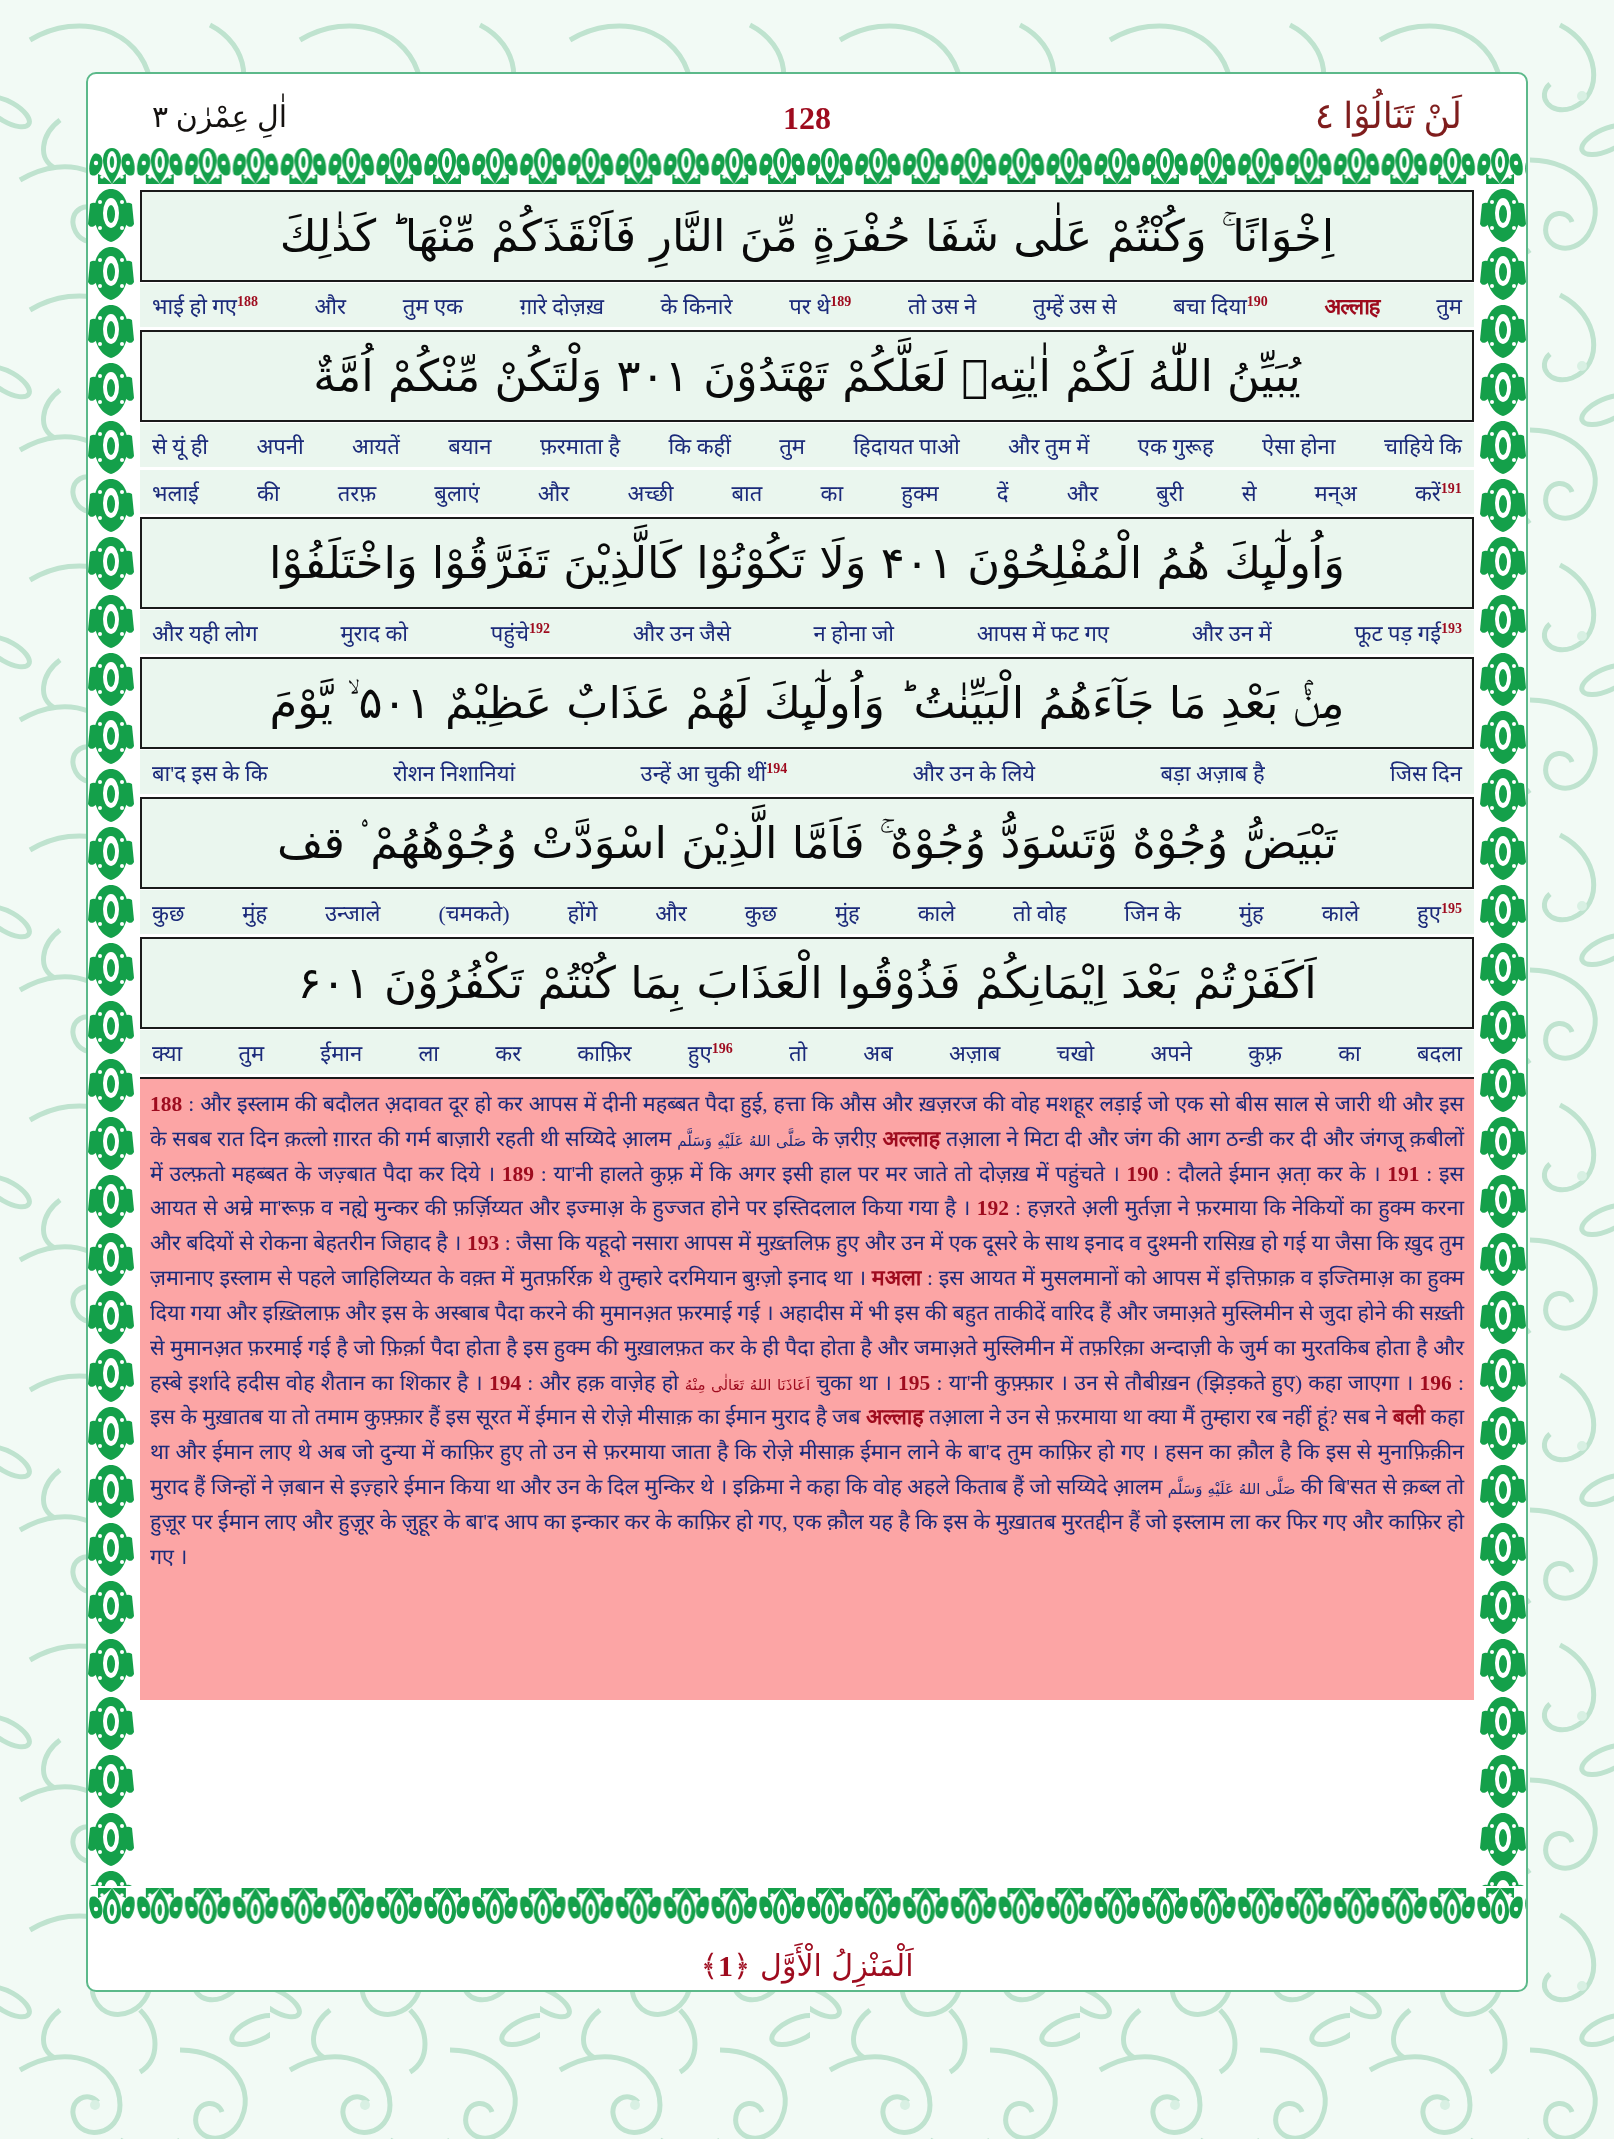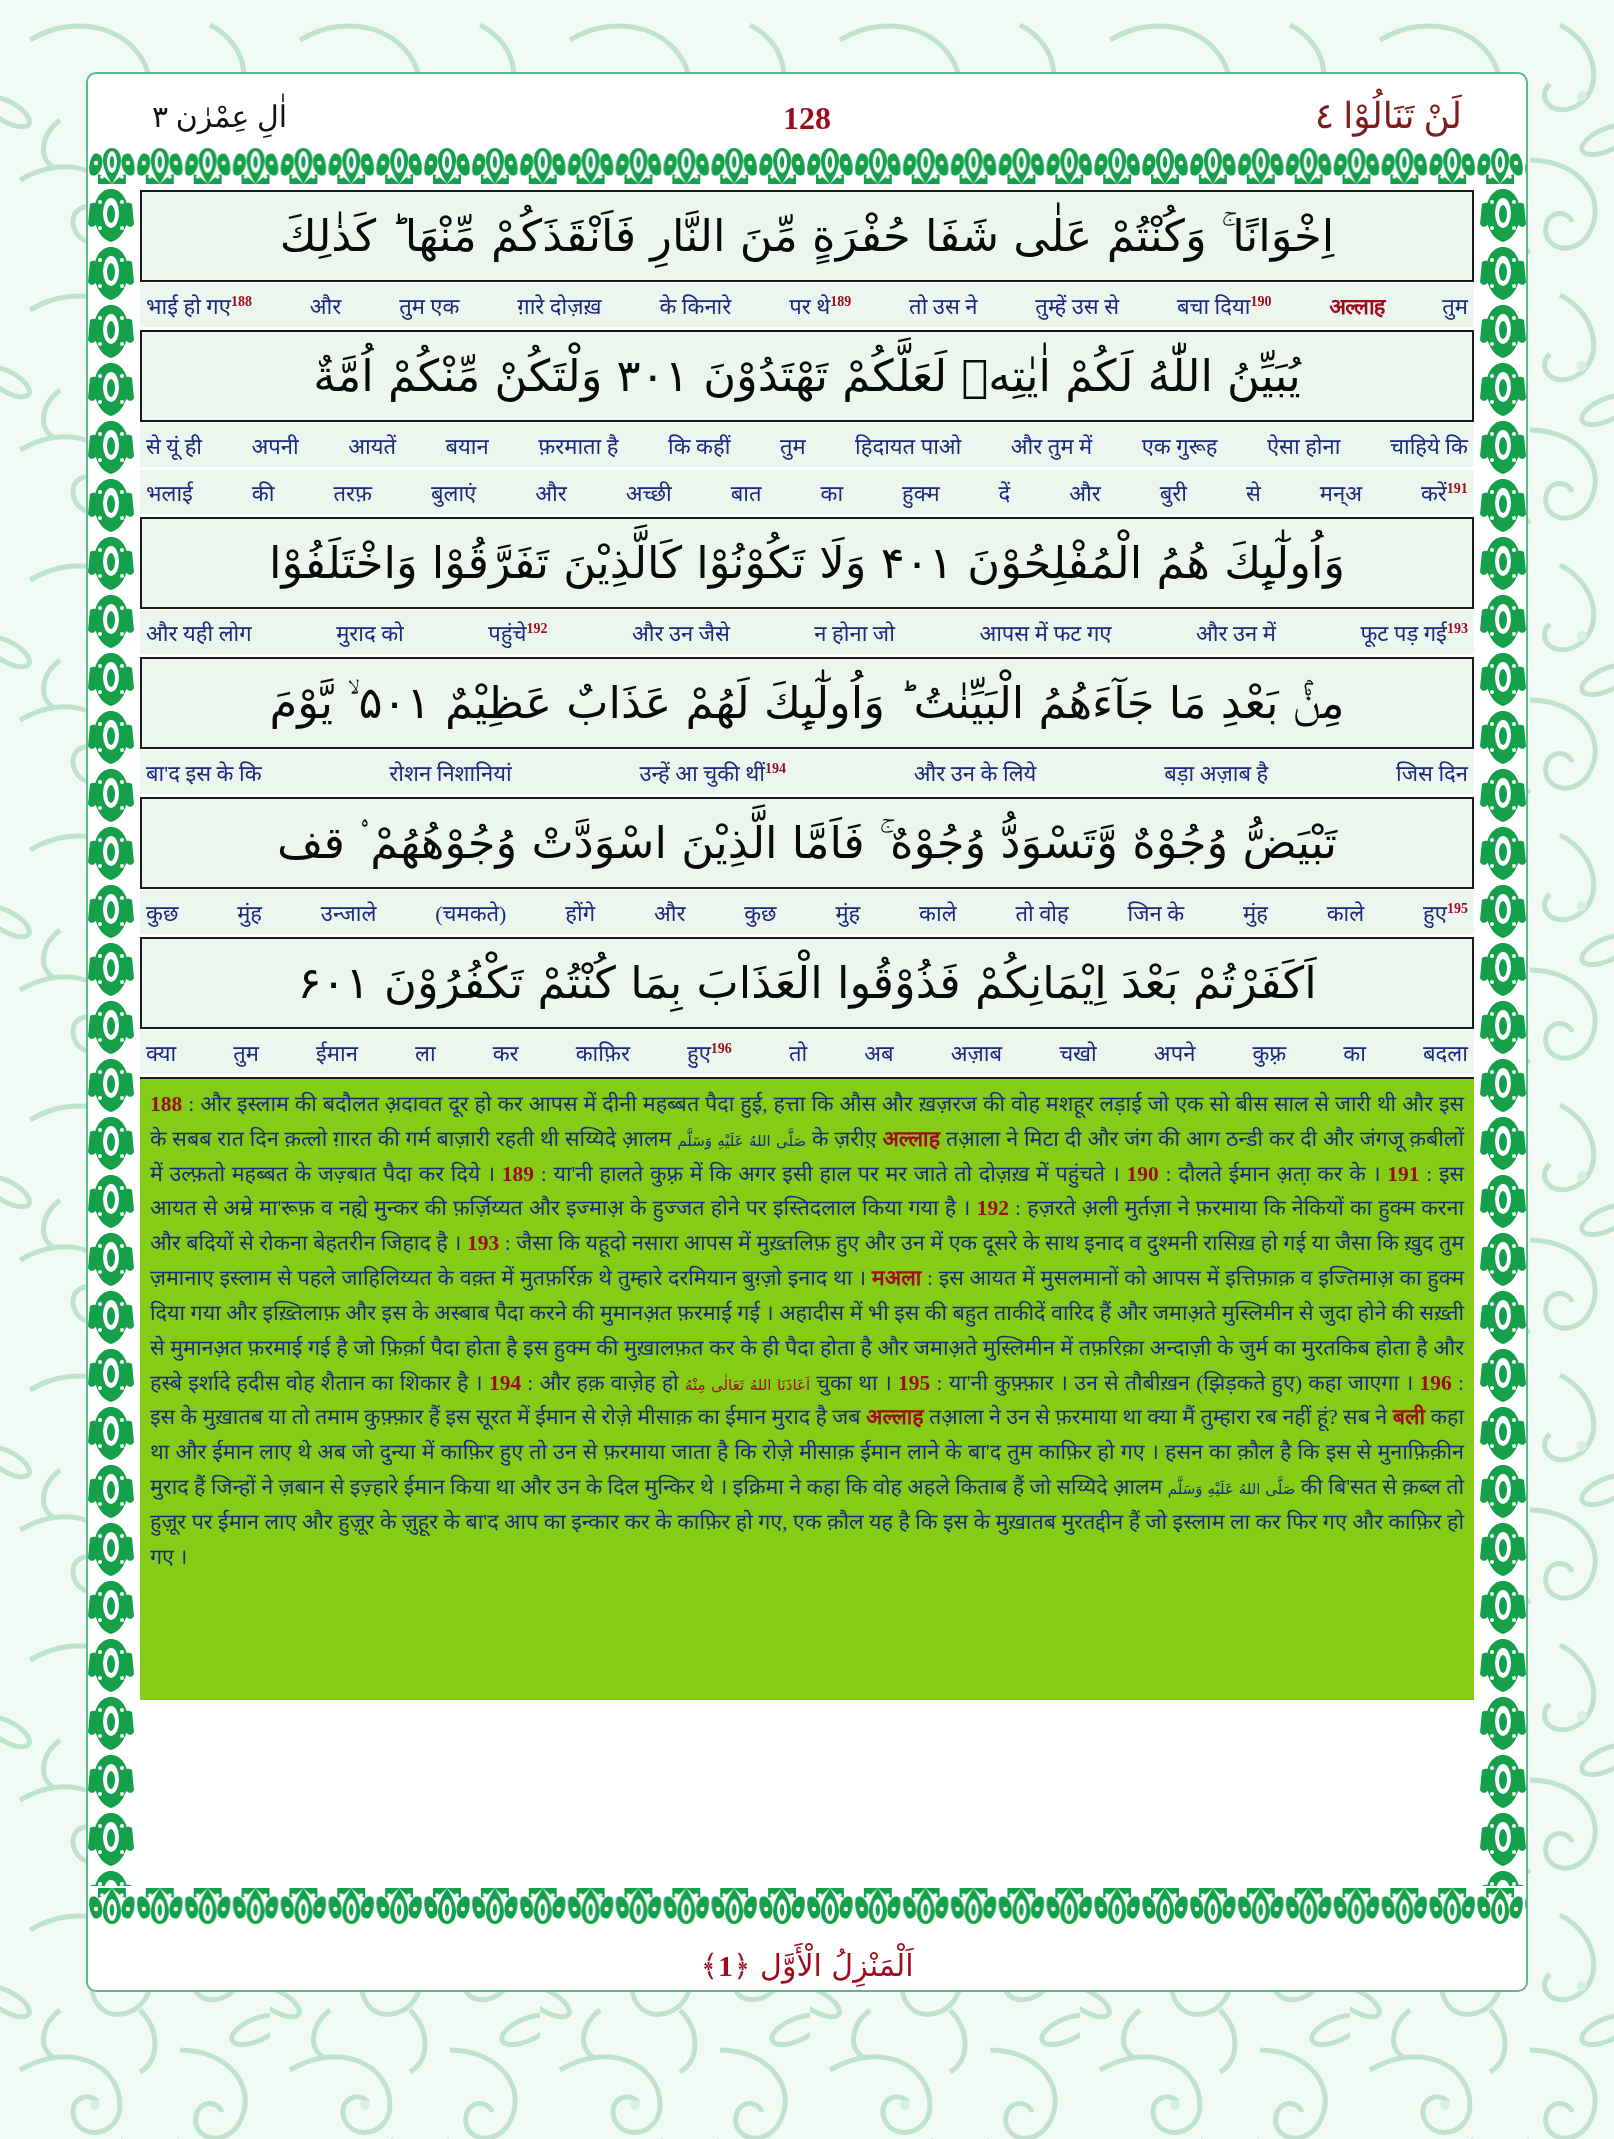--- a/index.html
+++ b/index.html
@@ -138,21 +138,21 @@
     letter-spacing: -1px;
     transform: scaleX(1.02);
   }
 
   .trans-line {
     height: 44px;
     display: flex;
     align-items: center;
     justify-content: space-between;
     background: #eaf6ee;
-    padding: 0 6px;
+    padding: 0 12px;
     margin-bottom: 3px;
     overflow: hidden;
     white-space: nowrap;
     direction: ltr;
   }
   .trans-text {
     font-size: 22px;
     color: #1b2a7a;
     font-family: "Liberation Serif", serif;
     width: 100%;
@@ -168,21 +168,21 @@
     font-weight: bold;
   }
   .allah-word {
     color: #9e0b1e;
     font-weight: bold;
     letter-spacing: -1px;
   }
 
   
   .footnotes {
-    background: #84cc16;
+    background: #fca5a5;
     border-top: 2px solid #1a1a1a;
     padding: 8px 10px 10px 10px;
     font-size: 21.5px;
     line-height: 1.62;
     color: #1b2a7a;
     text-align: justify;
     font-family: "Liberation Serif", serif;
     height: 623px;
     overflow: hidden;
   }

